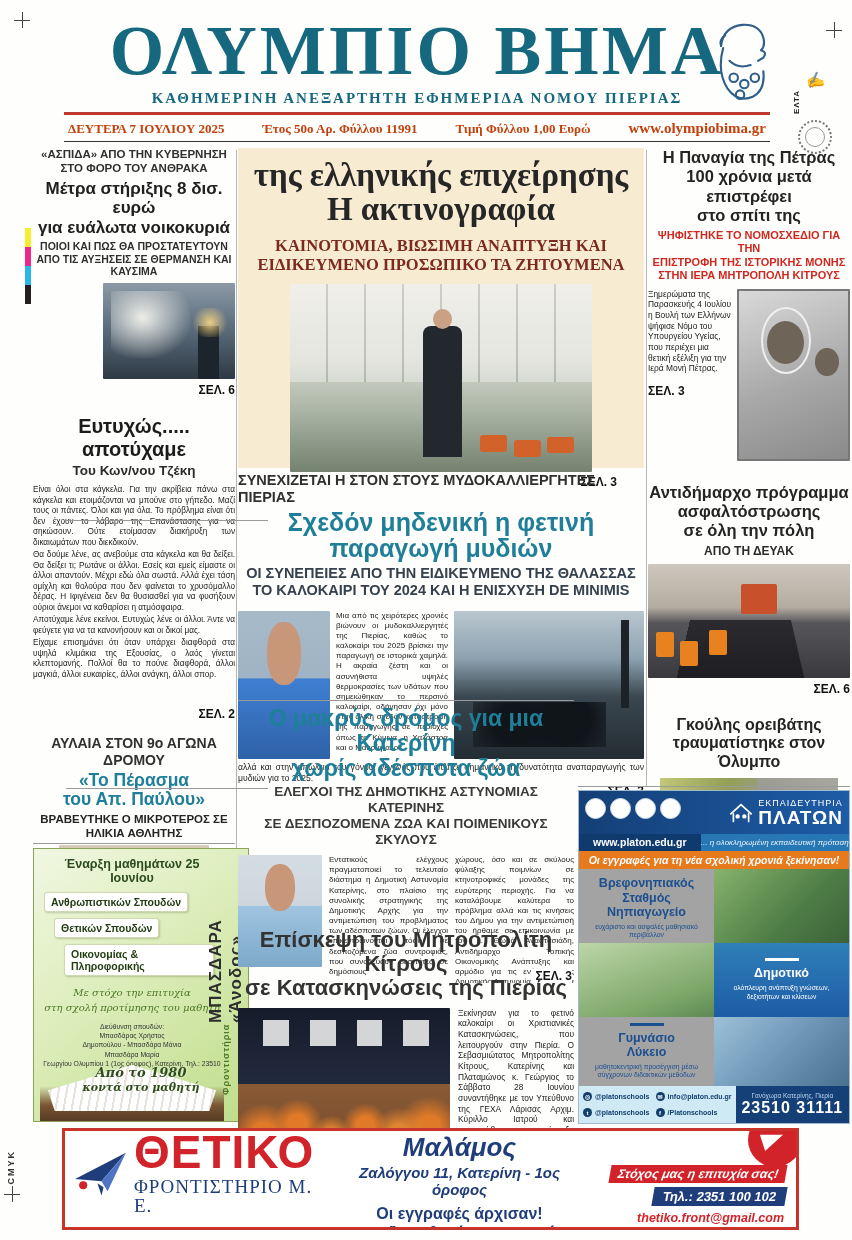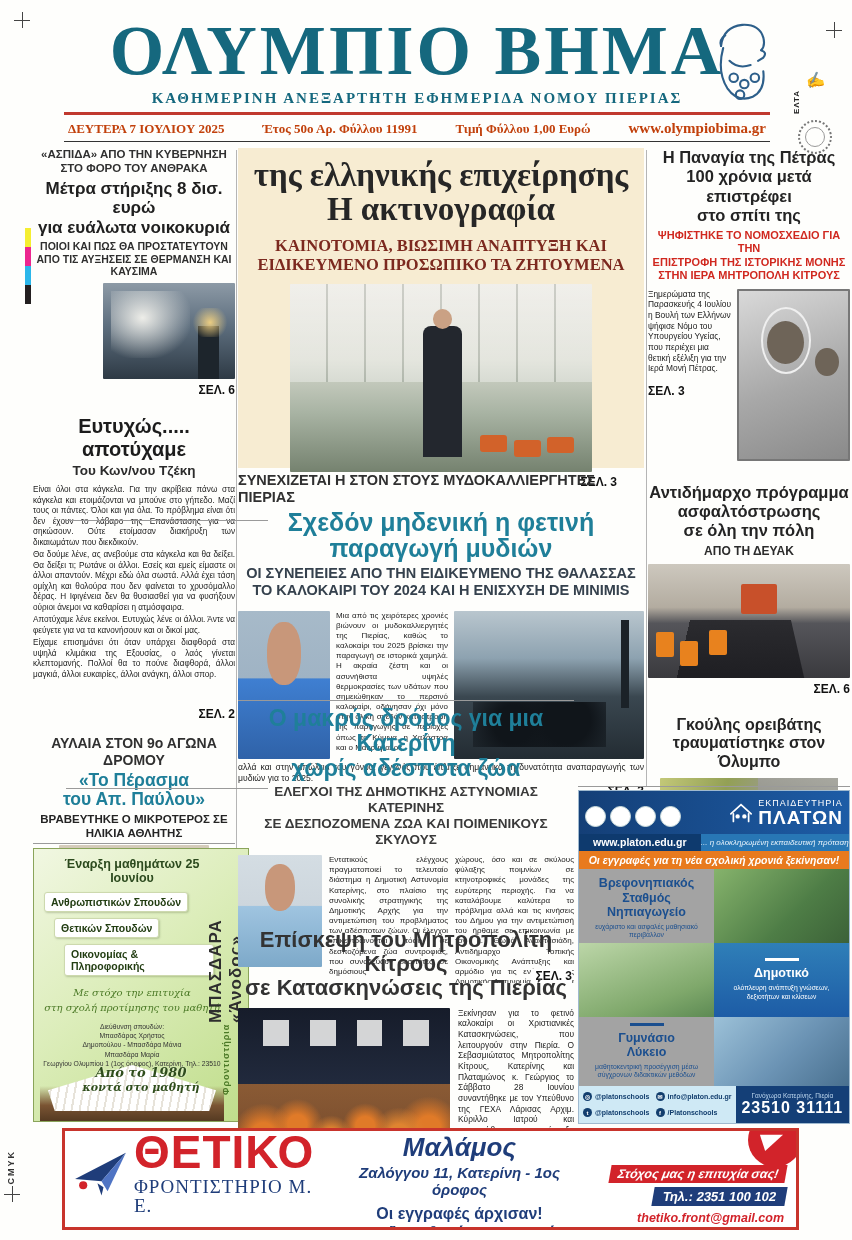--- a/index.html
+++ b/index.html
@@ -76,21 +76,21 @@
   .bishop{position:absolute;left:238px;top:928px;width:336px;text-align:center}
   .bishop-title{font-weight:bold;font-size:22px;line-height:1.1;color:#333}
   .bishop-row{margin-top:7px;display:flex;gap:8px;text-align:left}
   
   .Rcol{position:absolute;left:648px;top:148px;width:202px}
   .r-title{text-align:center;font-weight:bold;font-size:16.5px;line-height:1.18;color:#242424}
   .r-sub{margin-top:3px;text-align:center;font-weight:bold;font-size:11px;line-height:1.22;color:#d0281f}
   .panagia-row{margin-top:6px;display:flex;gap:5px;text-align:left}
   
   .platon{position:absolute;left:578px;top:790px;width:272px;height:334px;border:1px solid #9fb9cf;display:flex;flex-direction:column;overflow:hidden;font-family:"Liberation Sans",sans-serif}
-  .pl-top{height:44px;background:linear-gradient(90deg,#143f77,#1d5ca6);display:flex;align-items:flex-end;padding:7px 6px;gap:4px}
+  .pl-top{height:44px;background:linear-gradient(90deg,#143f77,#1d5ca6);display:flex;align-items:flex-start;padding:7px 6px;gap:4px}
   .pl-badge{width:21px;height:21px;border-radius:50%;background:#fff;border:1px solid #cdd;display:flex;align-items:center;justify-content:center;font-size:8px;color:#1b4f8f;font-weight:bold}
   .pl-brandbox{margin-left:auto;display:flex;align-items:center;gap:4px;color:#fff;text-align:left}
   .pl-brand-top{font-size:9px;letter-spacing:1px}
   .pl-brand{font-size:19px;font-weight:bold;letter-spacing:1px;line-height:1}
   .pl-bar2{height:18px;display:flex}
   .pl-url{width:45%;background:#0e3a6e;color:#fff;font-weight:bold;font-size:10.5px;display:flex;align-items:center;justify-content:center}
   .pl-tag{flex:1;background:#2877b5;color:#e8f3fb;font-style:italic;font-size:8px;display:flex;align-items:center;justify-content:center}
   .pl-orange{height:20px;background:#e87a1e;color:#fff;font-style:italic;font-weight:bold;font-size:10.5px;display:flex;align-items:center;justify-content:center}
   .pl-grid{flex:1;display:grid;grid-template-columns:1fr 1fr;grid-template-rows:74px 74px 1fr}
   .pl-cell{position:relative;overflow:hidden;padding:6px;display:flex;flex-direction:column;align-items:center;justify-content:center;text-align:center}

